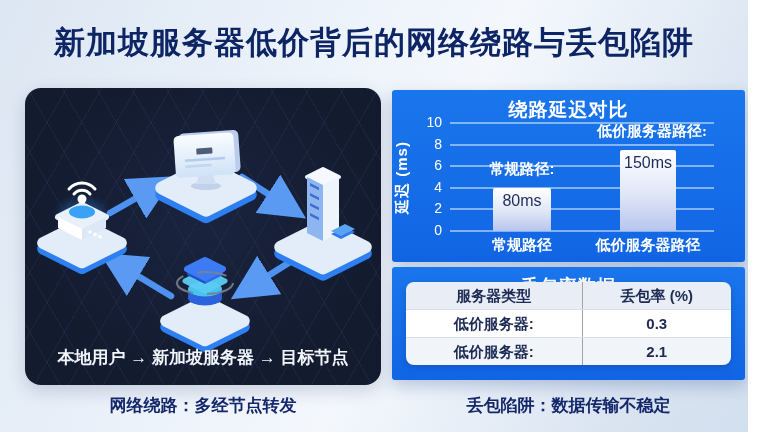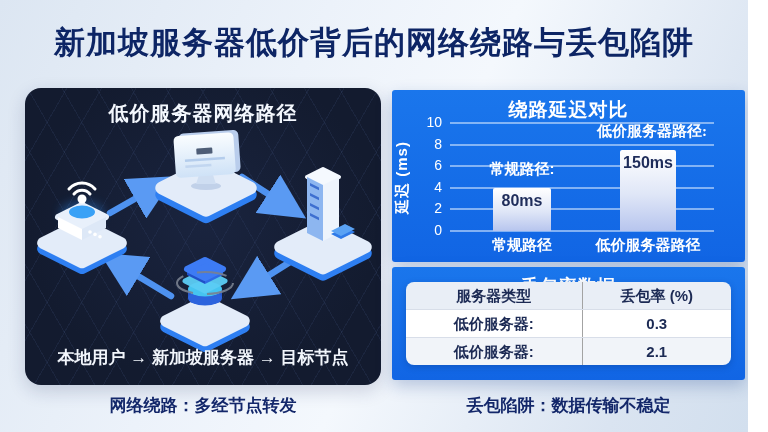--- a/index.html
+++ b/index.html
@@ -37,21 +37,21 @@
   .yticks{position:absolute;left:22px;top:33px;width:28px;height:108px;}
   .ytick{position:absolute;right:0;width:100%;text-align:right;transform:translateY(-9px);
     font-size:14px;color:#ffffff;font-weight:500;}
   .ylabel-box{position:absolute;left:-8px;top:33px;width:36px;height:108px;
     display:flex;align-items:center;justify-content:center;}
   .ylabel-box span{transform:rotate(-90deg);white-space:nowrap;font-size:15px;
     font-weight:700;color:#ffffff;letter-spacing:1px;}
   .bar{position:absolute;bottom:0;background:linear-gradient(180deg,#ffffff 0%,#dfe6f7 55%,#b7c5ee 100%);
     border-radius:2px 2px 0 0;}
   .bar-value{position:absolute;top:4px;left:0;width:100%;text-align:center;
-    font-size:16px;font-weight:700;color:#1e2c5a;}
+    font-size:16px;font-weight:400;color:#1e2c5a;}
   .bar-ann{position:absolute;transform:translateX(-50%);white-space:nowrap;
     font-size:15px;font-weight:700;color:#ffffff;}
   .cat-label{position:absolute;top:146px;transform:translateX(-50%);white-space:nowrap;
     font-size:15px;font-weight:700;color:#ffffff;}
   
   .tbl{position:absolute;left:14px;top:15px;width:325px;border-radius:8px;overflow:hidden;
     box-shadow:0 2px 6px rgba(10,40,100,.25);}
   .tr{display:grid;grid-template-columns:54% 46%;height:27px;line-height:27px;}
   .tr.head{background:#e9eef6;font-weight:700;}
   .tr.r0{background:#ffffff;border-top:1px solid #d8dee9;}
@@ -64,21 +64,20 @@
   .note-right{left:392px;width:353px;}
 </style>
 </head>
 <body>
 
 <div class="stage">
 
   <div class="main-title">新加坡服务器低价背后的网络绕路与丢包陷阱</div>
 
   <div class="left-panel">
-    <div class="lp-title">低价服务器网络路径</div>
 
     <svg class="diagram" viewBox="0 0 356 238">
       <defs>
         <linearGradient id="gScreen" x1="0" y1="0" x2="0" y2="1">
           <stop offset="0" stop-color="#fafdff"></stop>
             <stop offset="1" stop-color="#cfe2f7"></stop>
         </linearGradient>
         <filter id="blur1" x="-60%" y="-60%" width="220%" height="220%">
           <feGaussianBlur stdDeviation="5"></feGaussianBlur>
         </filter>

